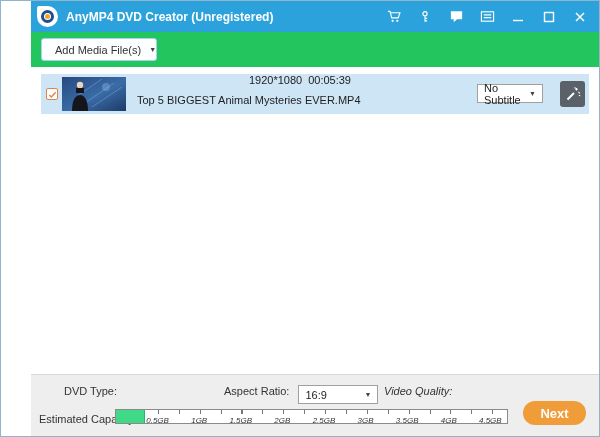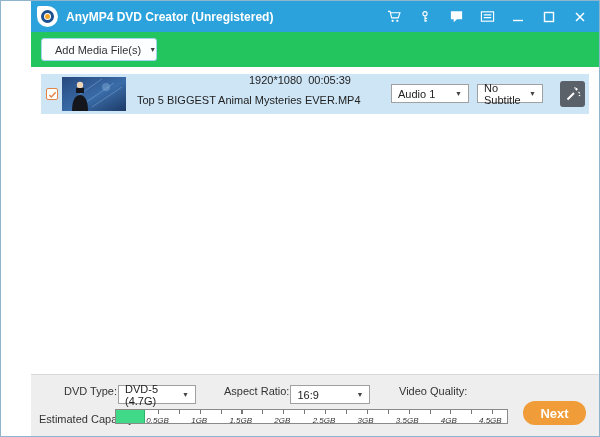--- a/index.html
+++ b/index.html
@@ -37,22 +37,22 @@
   .sel-sub { position:absolute; left:436px; top:10px; width:66px; }
   .edit-btn { position:absolute; left:519px; top:7px; width:25px; height:26px; background:#5a6169; border-radius:3px; display:flex; align-items:center; justify-content:center; cursor:default; }
   .row-ctrls { position:absolute; left:560px; top:3px; width:16px; display:flex; flex-direction:column; align-items:center; line-height:1; }
   .del-x { color:#e8432b; font-size:10px; font-weight:bold; cursor:default; }
   .chev { color:#8a9097; font-size:9px; cursor:default; margin-top:-1px; }
 
   
   .bottom { height:62px; background:#eeeeee; border-top:1px solid #d8d8d8; position:relative; flex:none; }
   .bgroup { position:absolute; top:10px; display:flex; align-items:flex-start; gap:1px; }
   .bgroup .blabel { color:#333; }
-  .g-dvd { left:33px; } .g-ratio { left:193px; } .g-quality { left:368px; }
-  .g-dvd .sel { width:78px; } .g-ratio .sel { width:80px; } .g-quality .sel { width:74px; }
+  .g-dvd { left:33px; } .g-ratio { left:193px; } .g-quality { left:353px;font-style:italic; }
+  .g-dvd .sel { width:78px; } .g-ratio .sel { width:80px;margin-left:8px; } .g-quality .sel { width:74px; }
   .cap-label { position:absolute; left:8px; top:38px; color:#333; }
   .cap-bar { position:absolute; left:84px; top:34px; width:393px; height:15px; background:#fff; border:1px solid #8a8a8a;font-style:italic; }
   .cap-ticks { position:absolute; inset:0; background-image:repeating-linear-gradient(90deg,#777 0 1px,transparent 1px 20.9px); background-size:100% 4px; background-repeat:no-repeat; background-position:20.5px 0; }
   .cap-fill { position:absolute; left:0; top:0; height:100%; background:#3fd988; border-right:1px solid #2bb56c; }
   .cap-tick-label { position:absolute; top:6px; transform:translateX(-50%); font-size:8px; color:#333; }
   .next-btn { position:absolute; right:13px; bottom:11px; width:63px; height:24px; background:#f09c38; border:none; border-radius:12px; color:#fff; font-size:13px; font-weight:bold; font-family:"Liberation Sans",sans-serif; cursor:default; }
 </style>
 </head>
 <body>
 
@@ -143,24 +143,20 @@
           <circle cx="18" cy="8" r="3.2" fill="#f0d6b8"></circle>
           <path d="M10 34 C10 22 14 18 18 18 C22 18 26 22 26 34 Z" fill="#15161c"></path>
           <rect x="14" y="11" width="8" height="5" fill="#15161c"></rect>
         </svg>
       </div>
       <span class="m-title">Top 5 BIGGEST Animal Mysteries EVER.MP4</span>
       <span class="m-res">
         <span>1920*1080</span>
         <span>00:05:39</span>
       </span>
-      <div class="sel sel-audio">
-        <span>Audio 1</span>
-        <span class="caret">▼</span>
-      </div>
       <div class="sel sel-sub">
         <span>No Subtitle</span>
         <span class="caret">▼</span>
       </div>
       <div class="edit-btn">
         <svg width="16" height="16" viewBox="0 0 16 16">
             <path d="M2.5 13.5L9 7" stroke="#fff" stroke-width="2"></path>
             <path d="M11.5 2v2.6 M10.2 3.3h2.6 M13.5 6l1.3 1.3 M13.8 9.8l1.4-.4 M9.8 1.2l.4 1.4" stroke="#fff" stroke-width="1.1"></path>
           </svg>
       </div>
@@ -168,24 +164,20 @@
         <span class="del-x">✕</span>
         <span class="chev">⌃</span>
         <span class="chev">⌄</span>
       </div>
     </div>
   </div>
 
   <div class="bottom">
     <div class="bgroup g-dvd">
       <span class="blabel">DVD Type:</span>
-      <div class="sel">
-        <span>DVD-5 (4.7G)</span>
-        <span class="caret">▼</span>
-      </div>
     </div>
     <div class="bgroup g-ratio">
       <span class="blabel">Aspect Ratio:</span>
       <div class="sel">
         <span>16:9</span>
         <span class="caret">▼</span>
       </div>
     </div>
     <div class="bgroup g-quality">
       <span class="blabel">Video Quality:</span>

